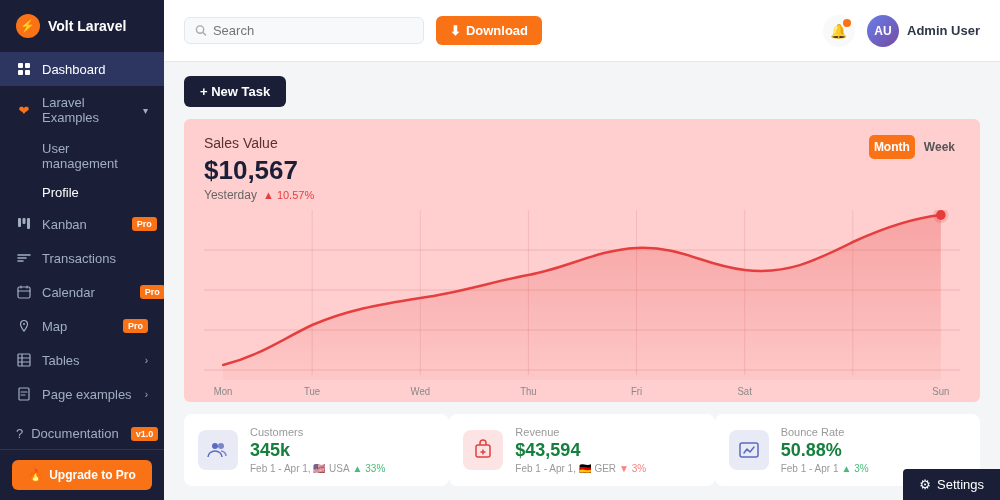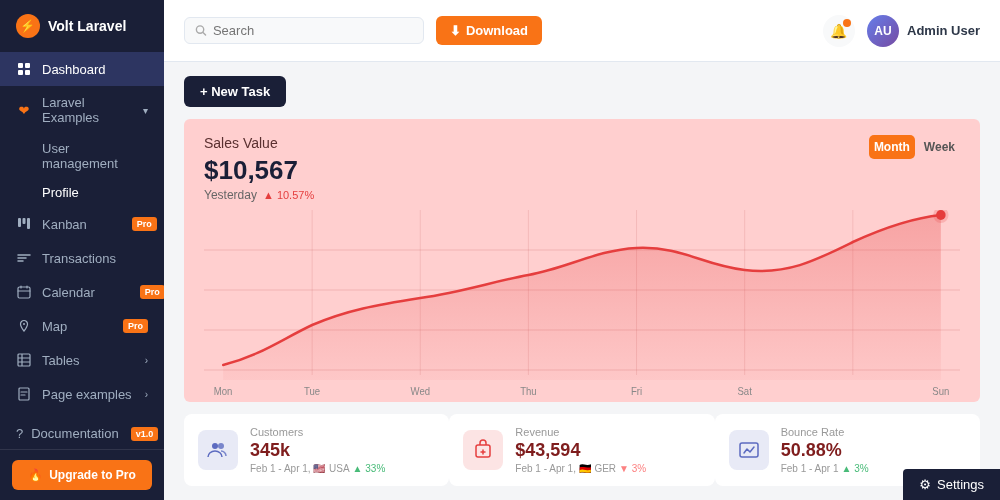--- a/index.html
+++ b/index.html
@@ -275,21 +275,21 @@
       width: 40px; height: 40px;
       border-radius: 8px;
       display: flex; align-items: center; justify-content: center;
       font-size: 18px;
       flex-shrink: 0;
     }
     .stat-icon.customers { background: #e8eaf6; }
     .stat-icon.revenue { background: #fce4e4; }
     .stat-icon.bounce { background: #e8eaf6; }
     .stat-label { font-size: 11px; color: #999; margin-bottom: 2px; }
-    .stat-value { font-size: 18px; font-weight: 700; color: #7f1d1d; }
+    .stat-value { font-size: 18px; font-weight: 700; color: #15803d; }
     .stat-sub { font-size: 10px; color: #999; margin-top: 2px; display: flex; align-items: center; gap: 3px; }
     .stat-trend-up { color: #48bb78; }
     .stat-trend-down { color: #fc8181; }
 
     
     .settings-bar {
       position: fixed;
       bottom: 0;
       right: 0;
       background: #1a1f37;

